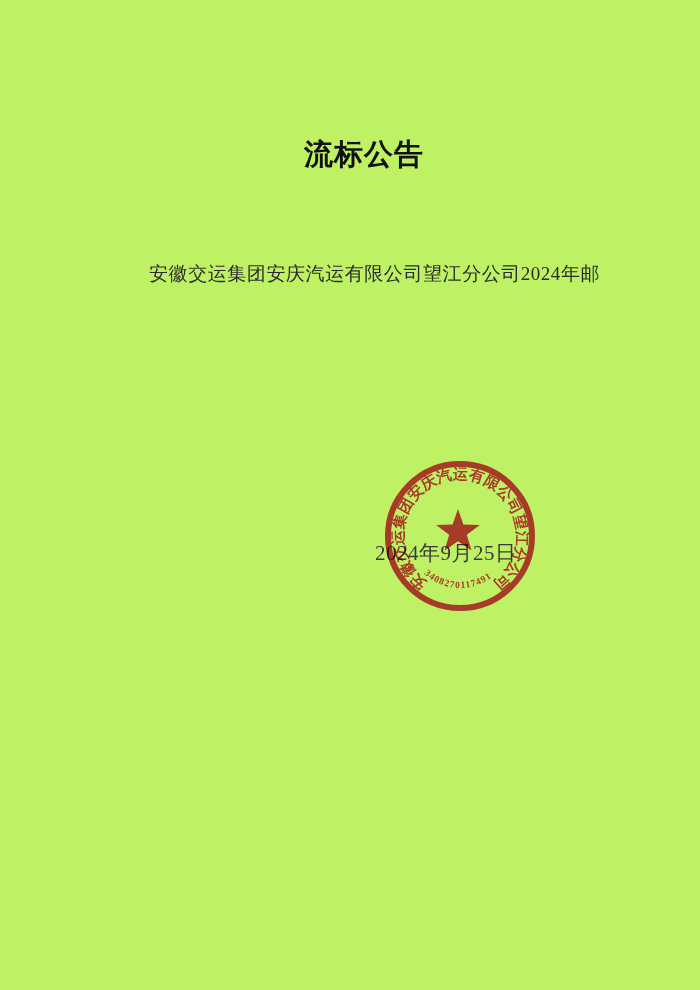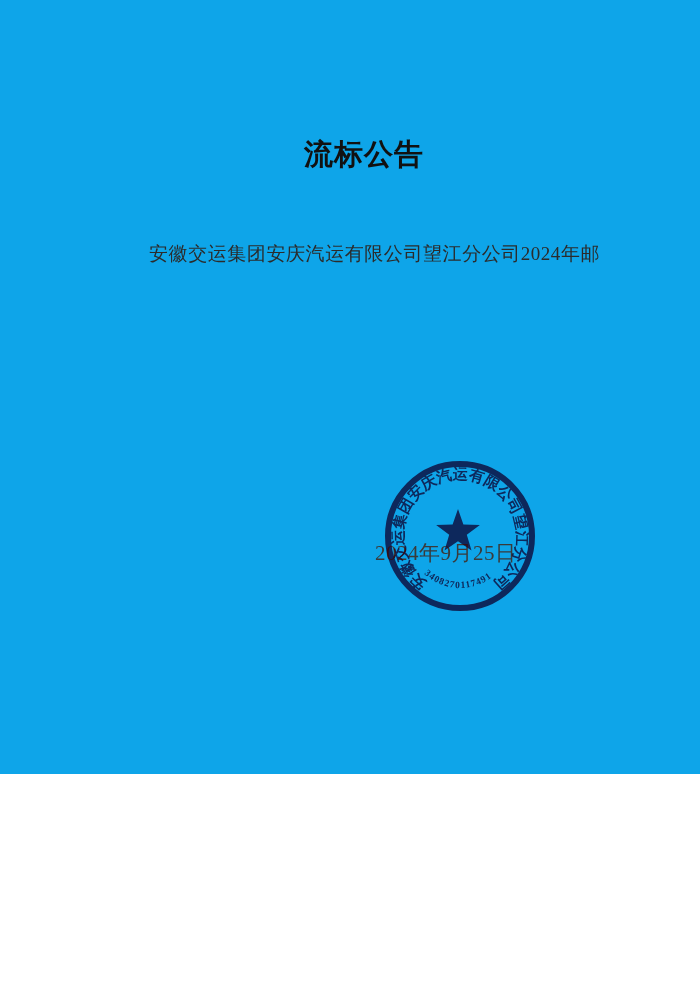--- a/index.html
+++ b/index.html
@@ -3,22 +3,22 @@
 <meta charset="utf-8">
 <style>
   html, body {
     margin: 0;
     padding: 0;
     background: #ffffff;
   }
   .page {
     position: relative;
     width: 700px;
-    height: 774px;
-    background: #0ea5e9;
+    height: 990px;
+    background: #bef264;
     overflow: hidden;
     font-family: "Liberation Serif", "DejaVu Serif", serif;
   }
   .doc-title {
     position: absolute;
     top: 136px;
     left: 0;
     width: 700px;
     text-align: center;
     transform: translateX(14px);
@@ -41,20 +41,21 @@
     letter-spacing: 0.5px;
   }
   .body-line {
     white-space: nowrap;
   }
   .body-line.fill {
     white-space: normal;
     text-align: justify;
     text-align-last: justify;
     text-justify: inter-character;
+    margin-top: 20px;
   }
   .body-line.first-line {
     padding-left: 49px;
   }
   .closing-line {
     position: absolute;
     top: 423px;
     left: 100px;
     width: 500px;
     font-size: 19px;

